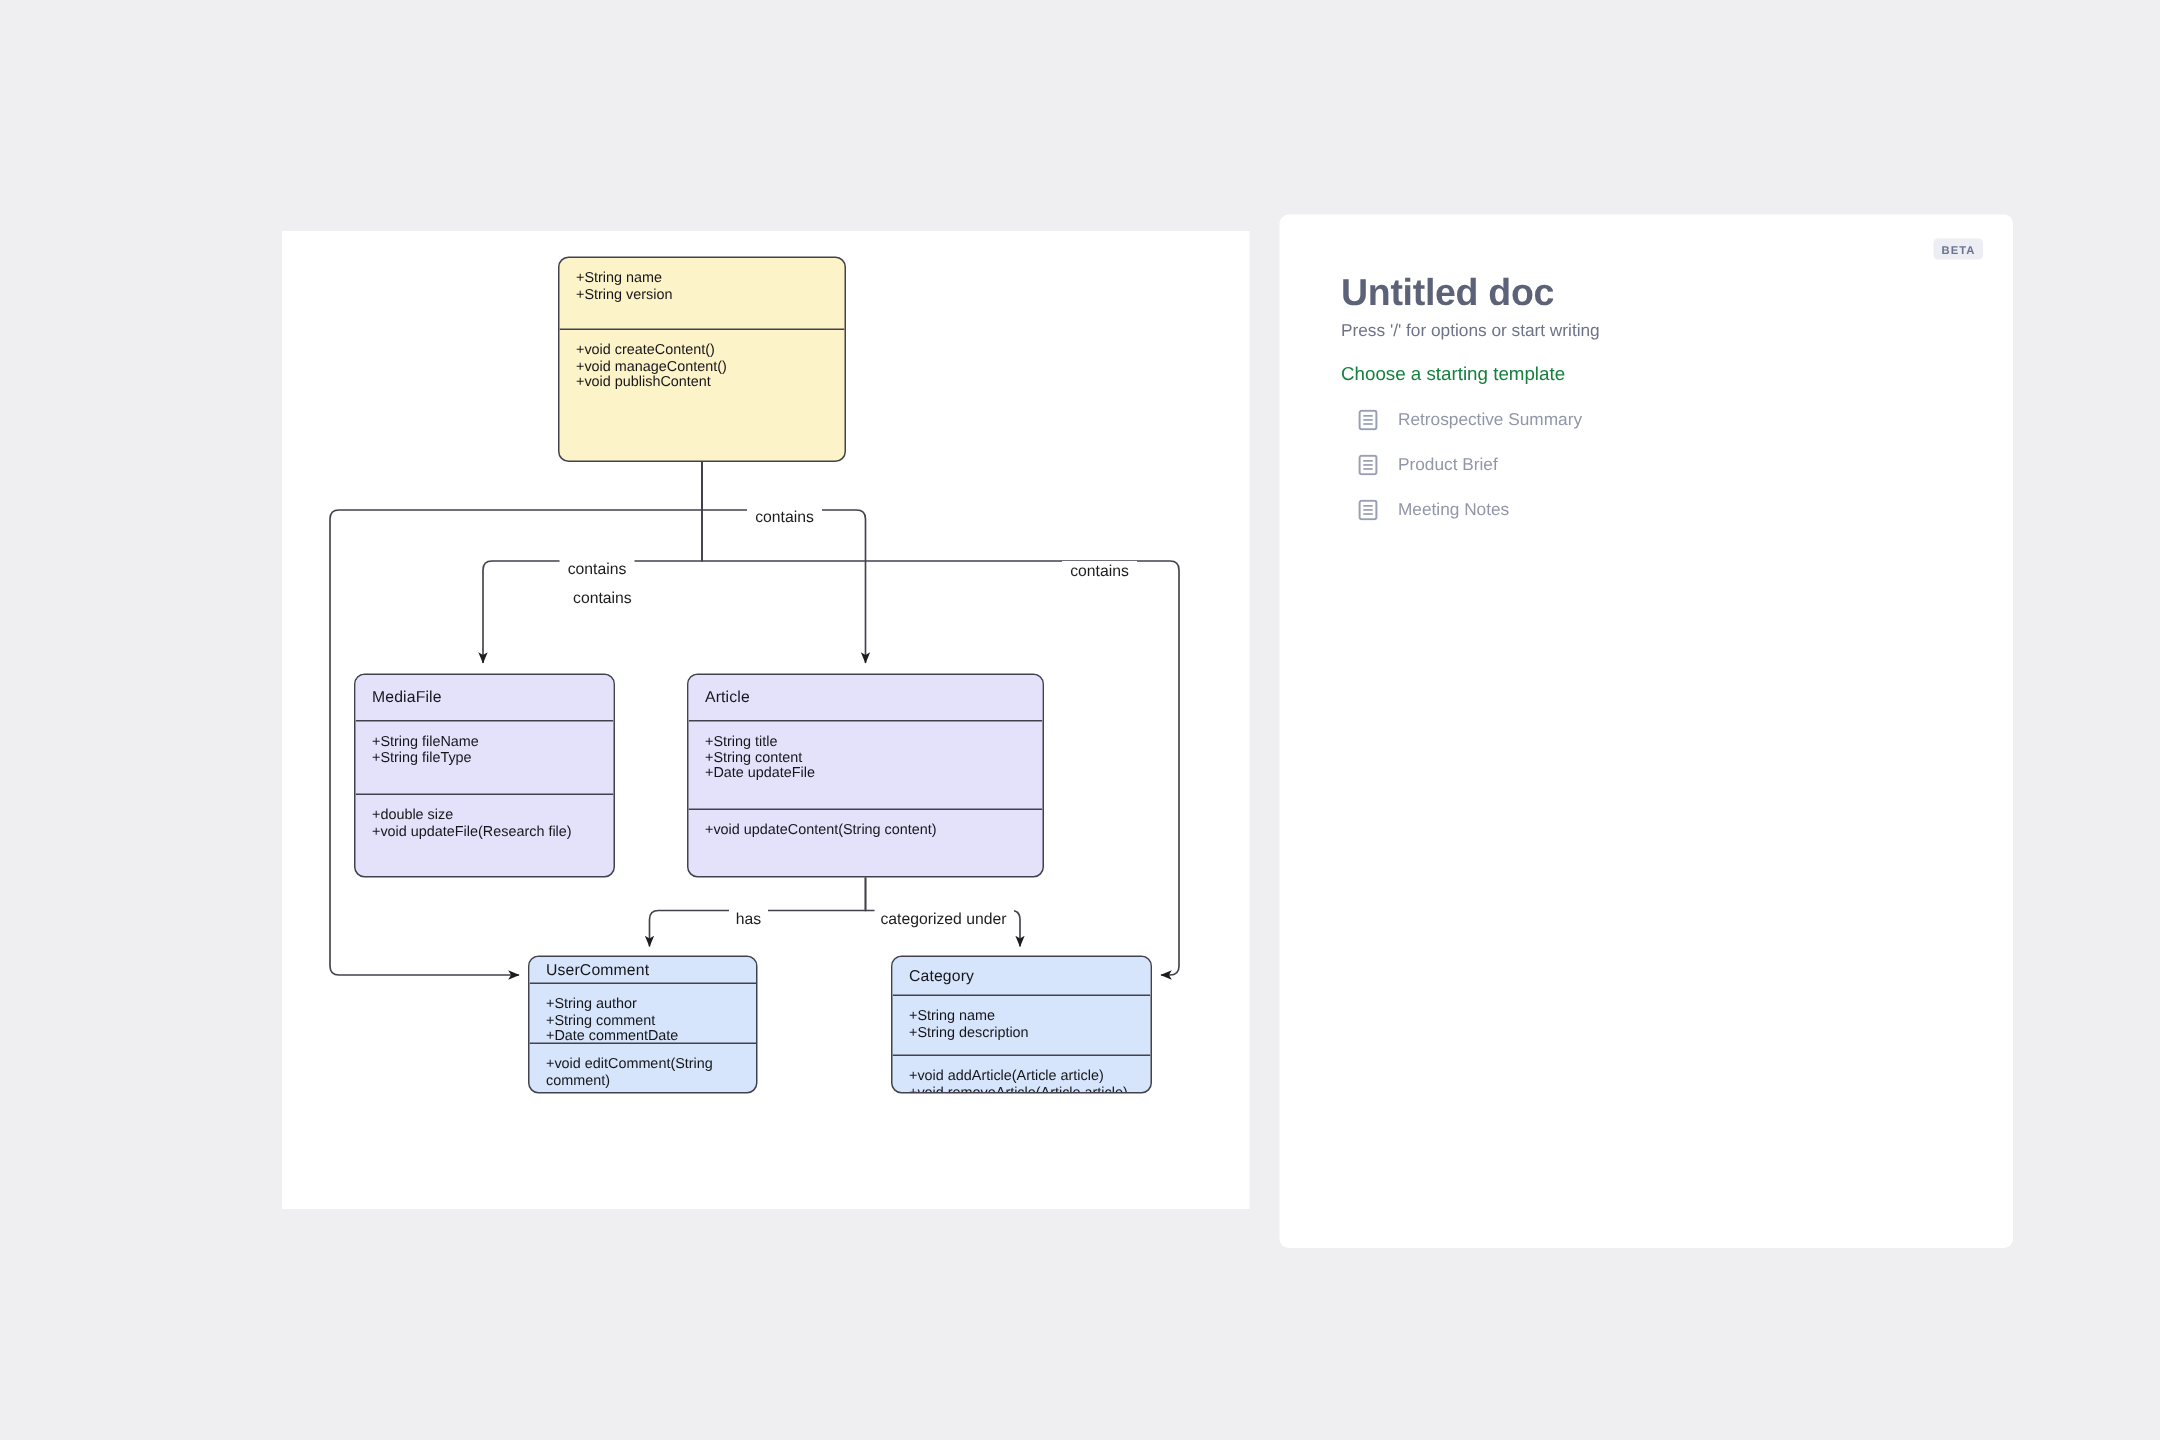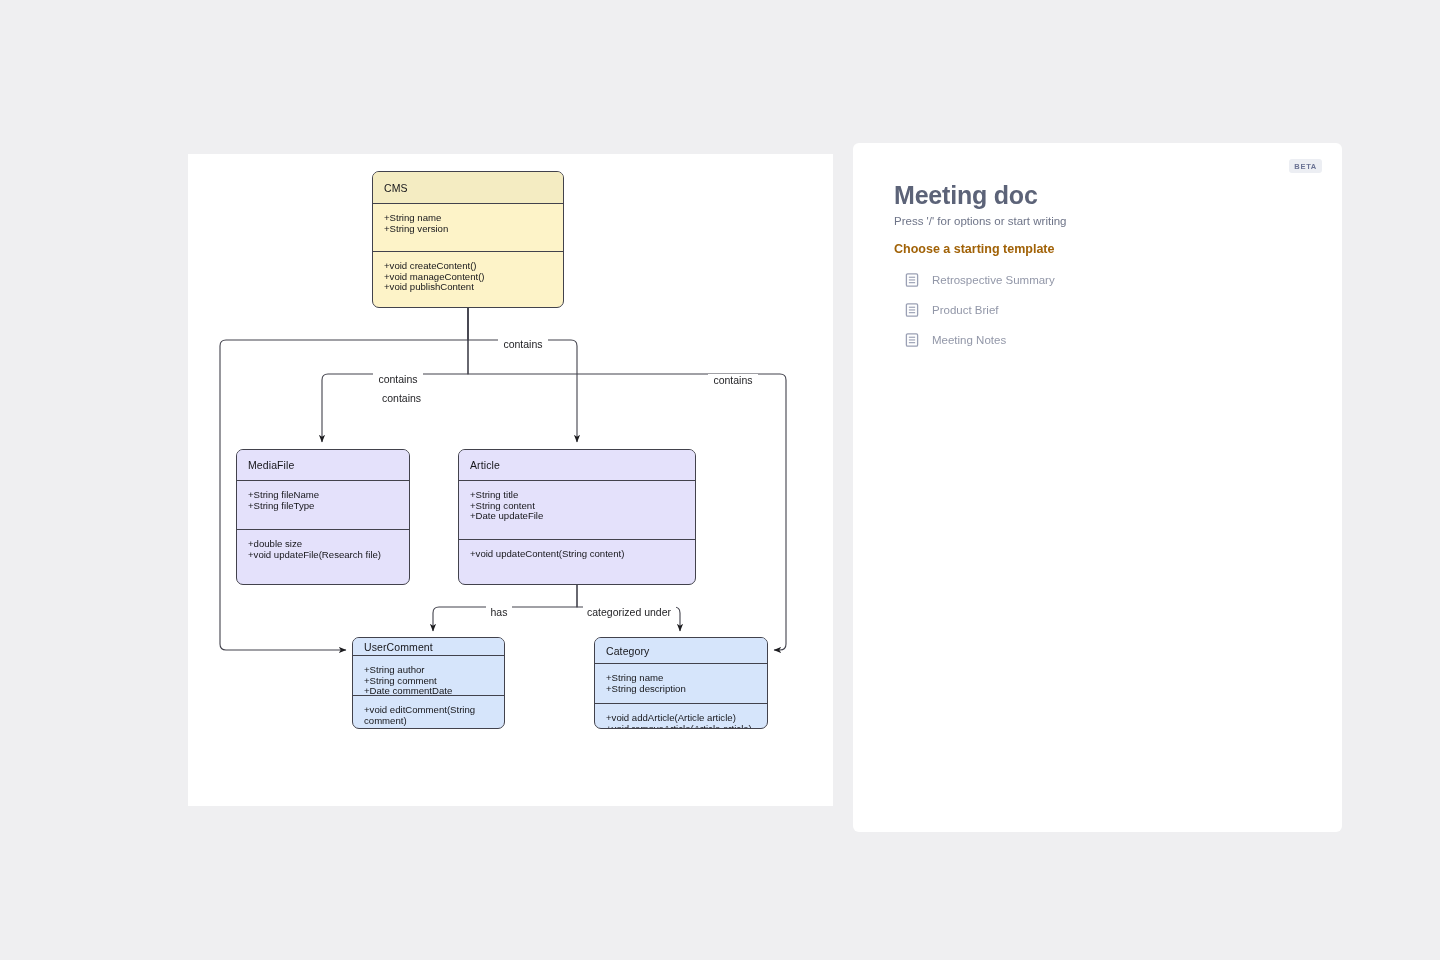--- a/index.html
+++ b/index.html
@@ -140,22 +140,22 @@
     left: 41px;
     top: 72px;
     font-size: 11.5px;
     color: #6e7488;
   }
   #template-heading {
     position: absolute;
     left: 41px;
     top: 99px;
     font-size: 12.5px;
-    font-weight: bold;
-    color: #a16207;
+    font-weight: normal;
+    color: #15803d;
   }
   #template-list {
     position: absolute;
     left: 41px;
     top: 122px;
     width: 400px;
   }
   .template-item {
     display: flex;
     align-items: center;
@@ -214,21 +214,20 @@
 
       <rect x="298" y="452" width="26" height="13" fill="#ffffff"></rect>
       <text class="edge-label" x="311" y="459" text-anchor="middle">has</text>
 
       <rect x="395" y="452" width="93" height="13" fill="#ffffff"></rect>
       <text class="edge-label" x="441" y="459" text-anchor="middle">categorized under</text>
     </g>
   </svg>
 
   <div class="uml-class c-yellow" id="class-cms">
-    <div class="uml-head">CMS</div>
     <div class="uml-sec attrs">+String name
 +String version</div>
     <div class="uml-sec methods">+void createContent()
 +void manageContent()
 +void publishContent</div>
   </div>
 
   <div class="uml-class c-purple" id="class-mediafile">
     <div class="uml-head">MediaFile</div>
     <div class="uml-sec attrs">+String fileName
@@ -260,21 +259,21 @@
     <div class="uml-sec methods">+void addArticle(Article article)
 +void removeArticle(Article article)</div>
   </div>
 
 </div>
 
 <div id="doc-panel">
 
   <div id="beta-badge">BETA</div>
 
-  <div id="doc-title">Meeting doc</div>
+  <div id="doc-title">Untitled doc</div>
 
   <div id="doc-hint">Press '/' for options or start writing</div>
 
   <div id="template-heading">Choose a starting template</div>
 
   <div id="template-list">
 
     <div class="template-item">
       <svg class="doc-icon" viewBox="0 0 16 16">
         <rect x="1.6" y="1" width="12.8" height="14" rx="1.4" fill="none" stroke="#9aa0b4" stroke-width="1.5"></rect>

